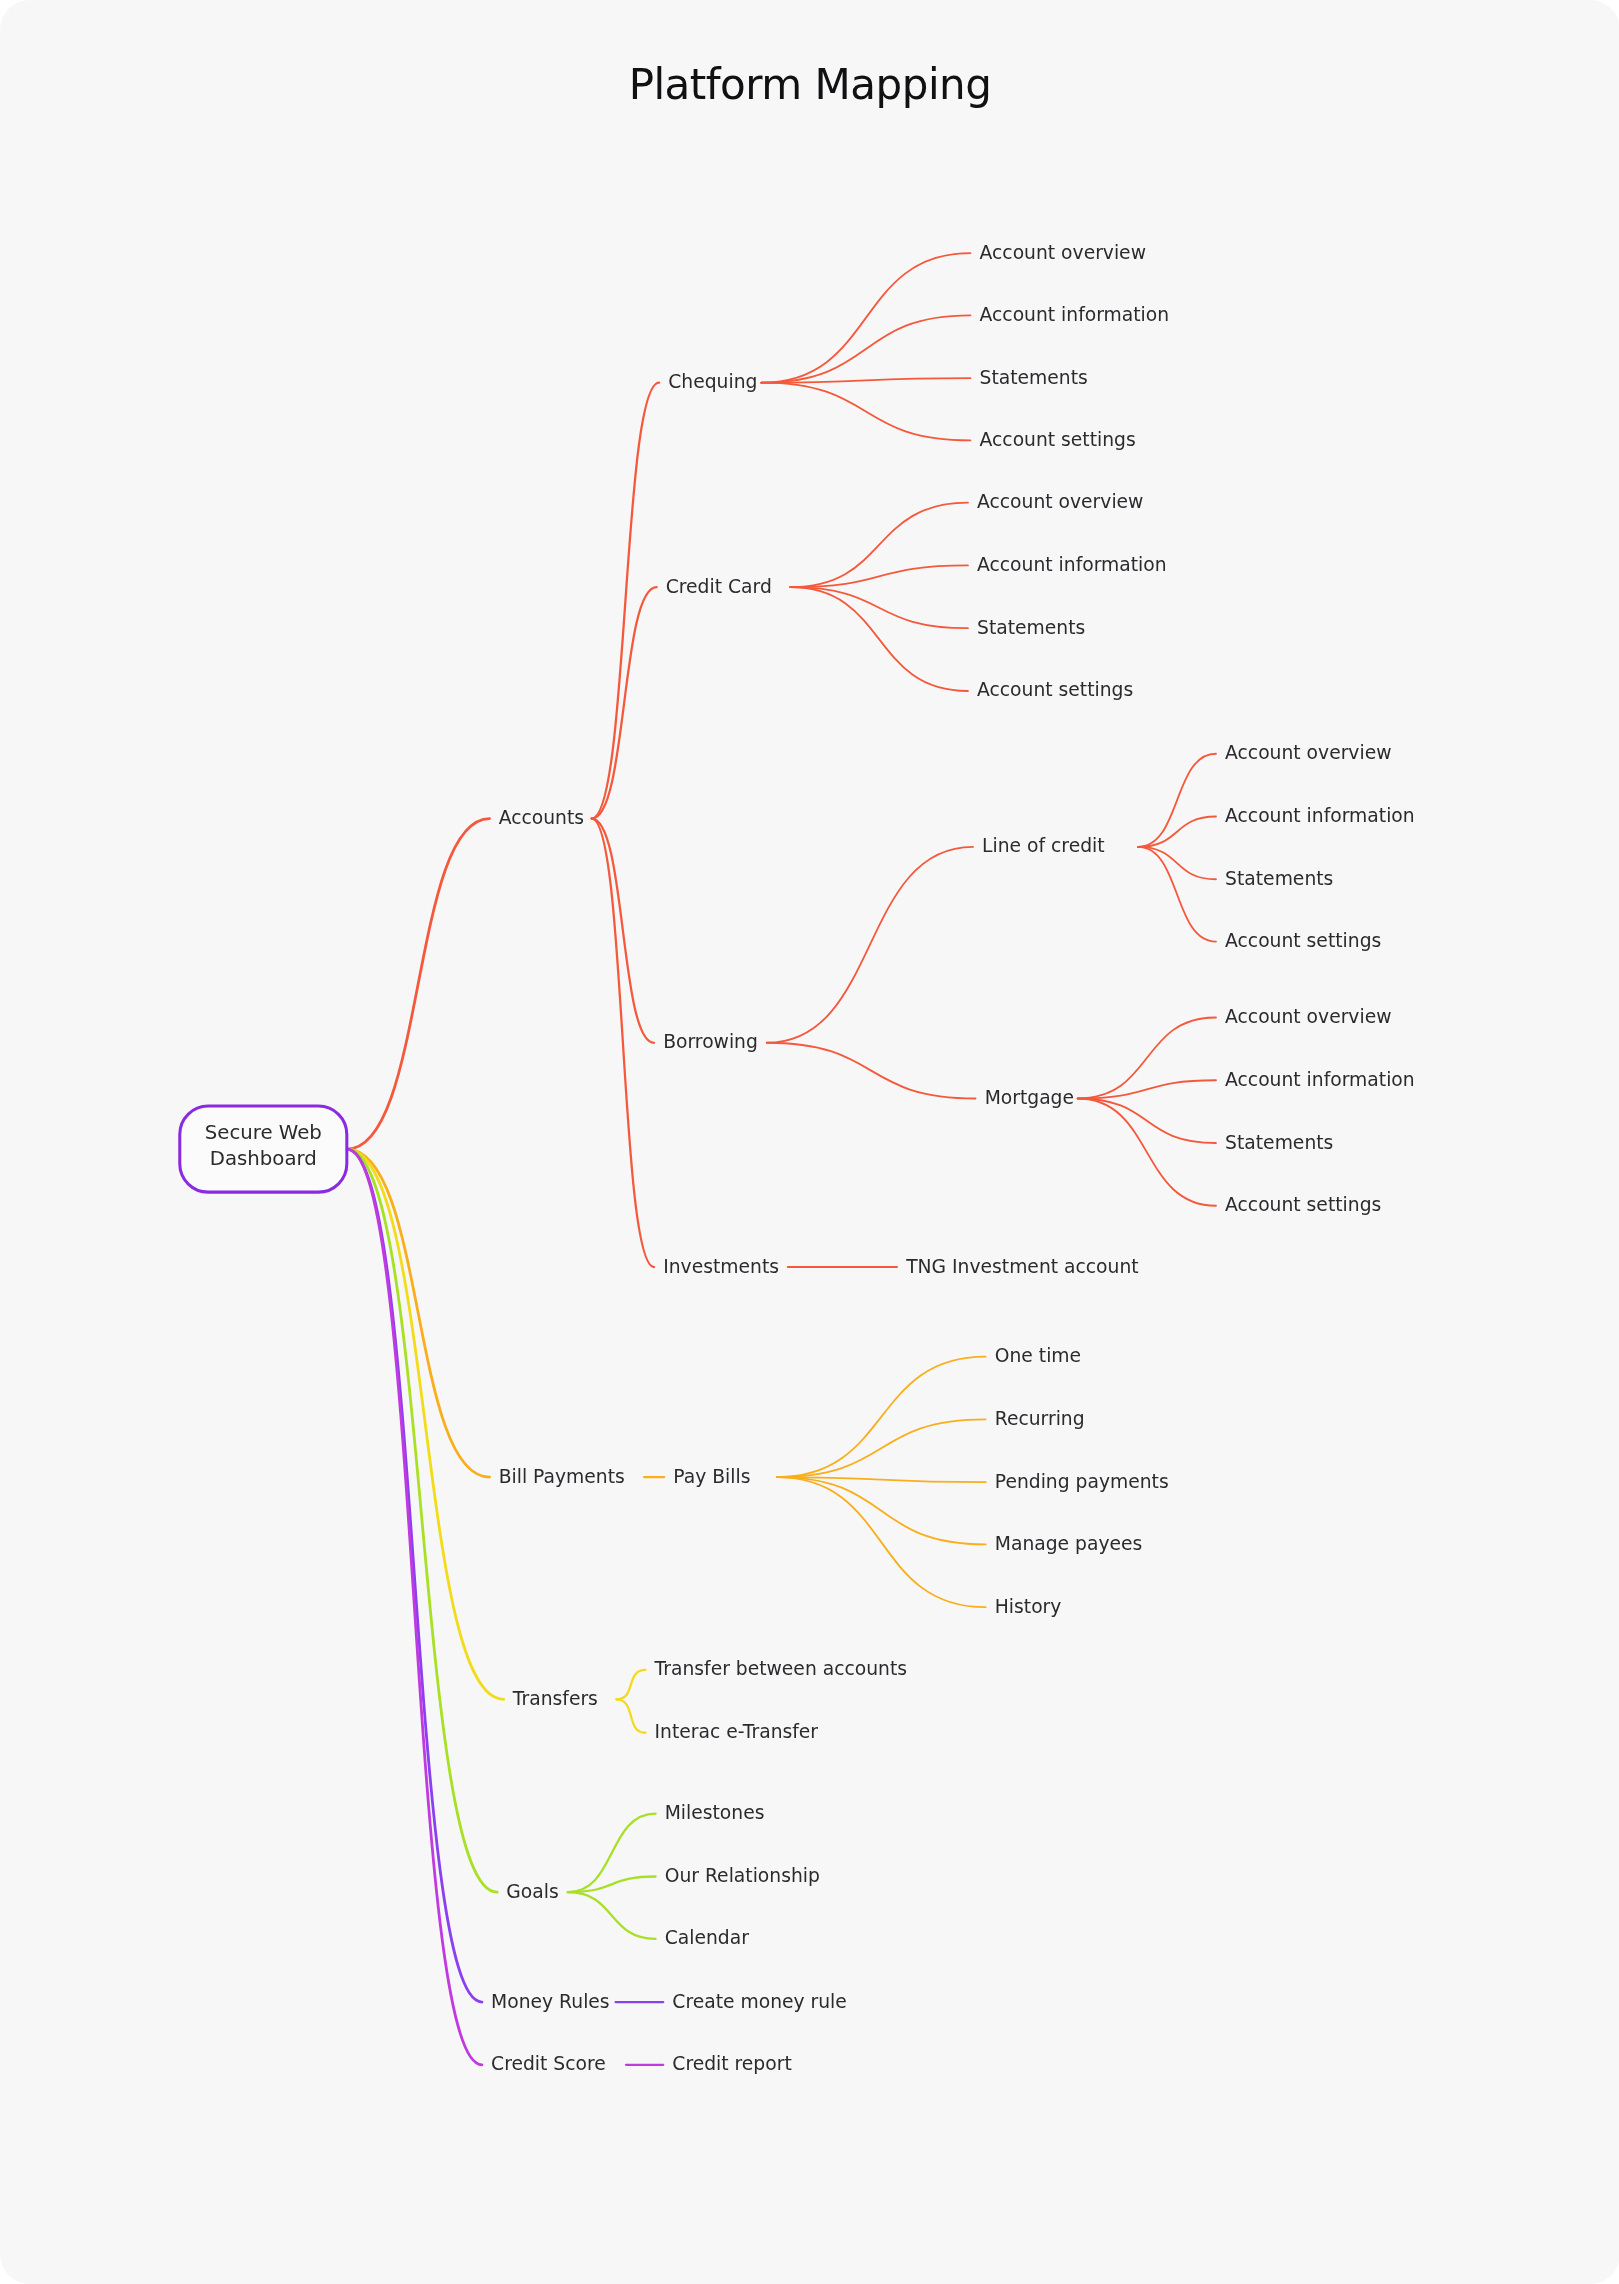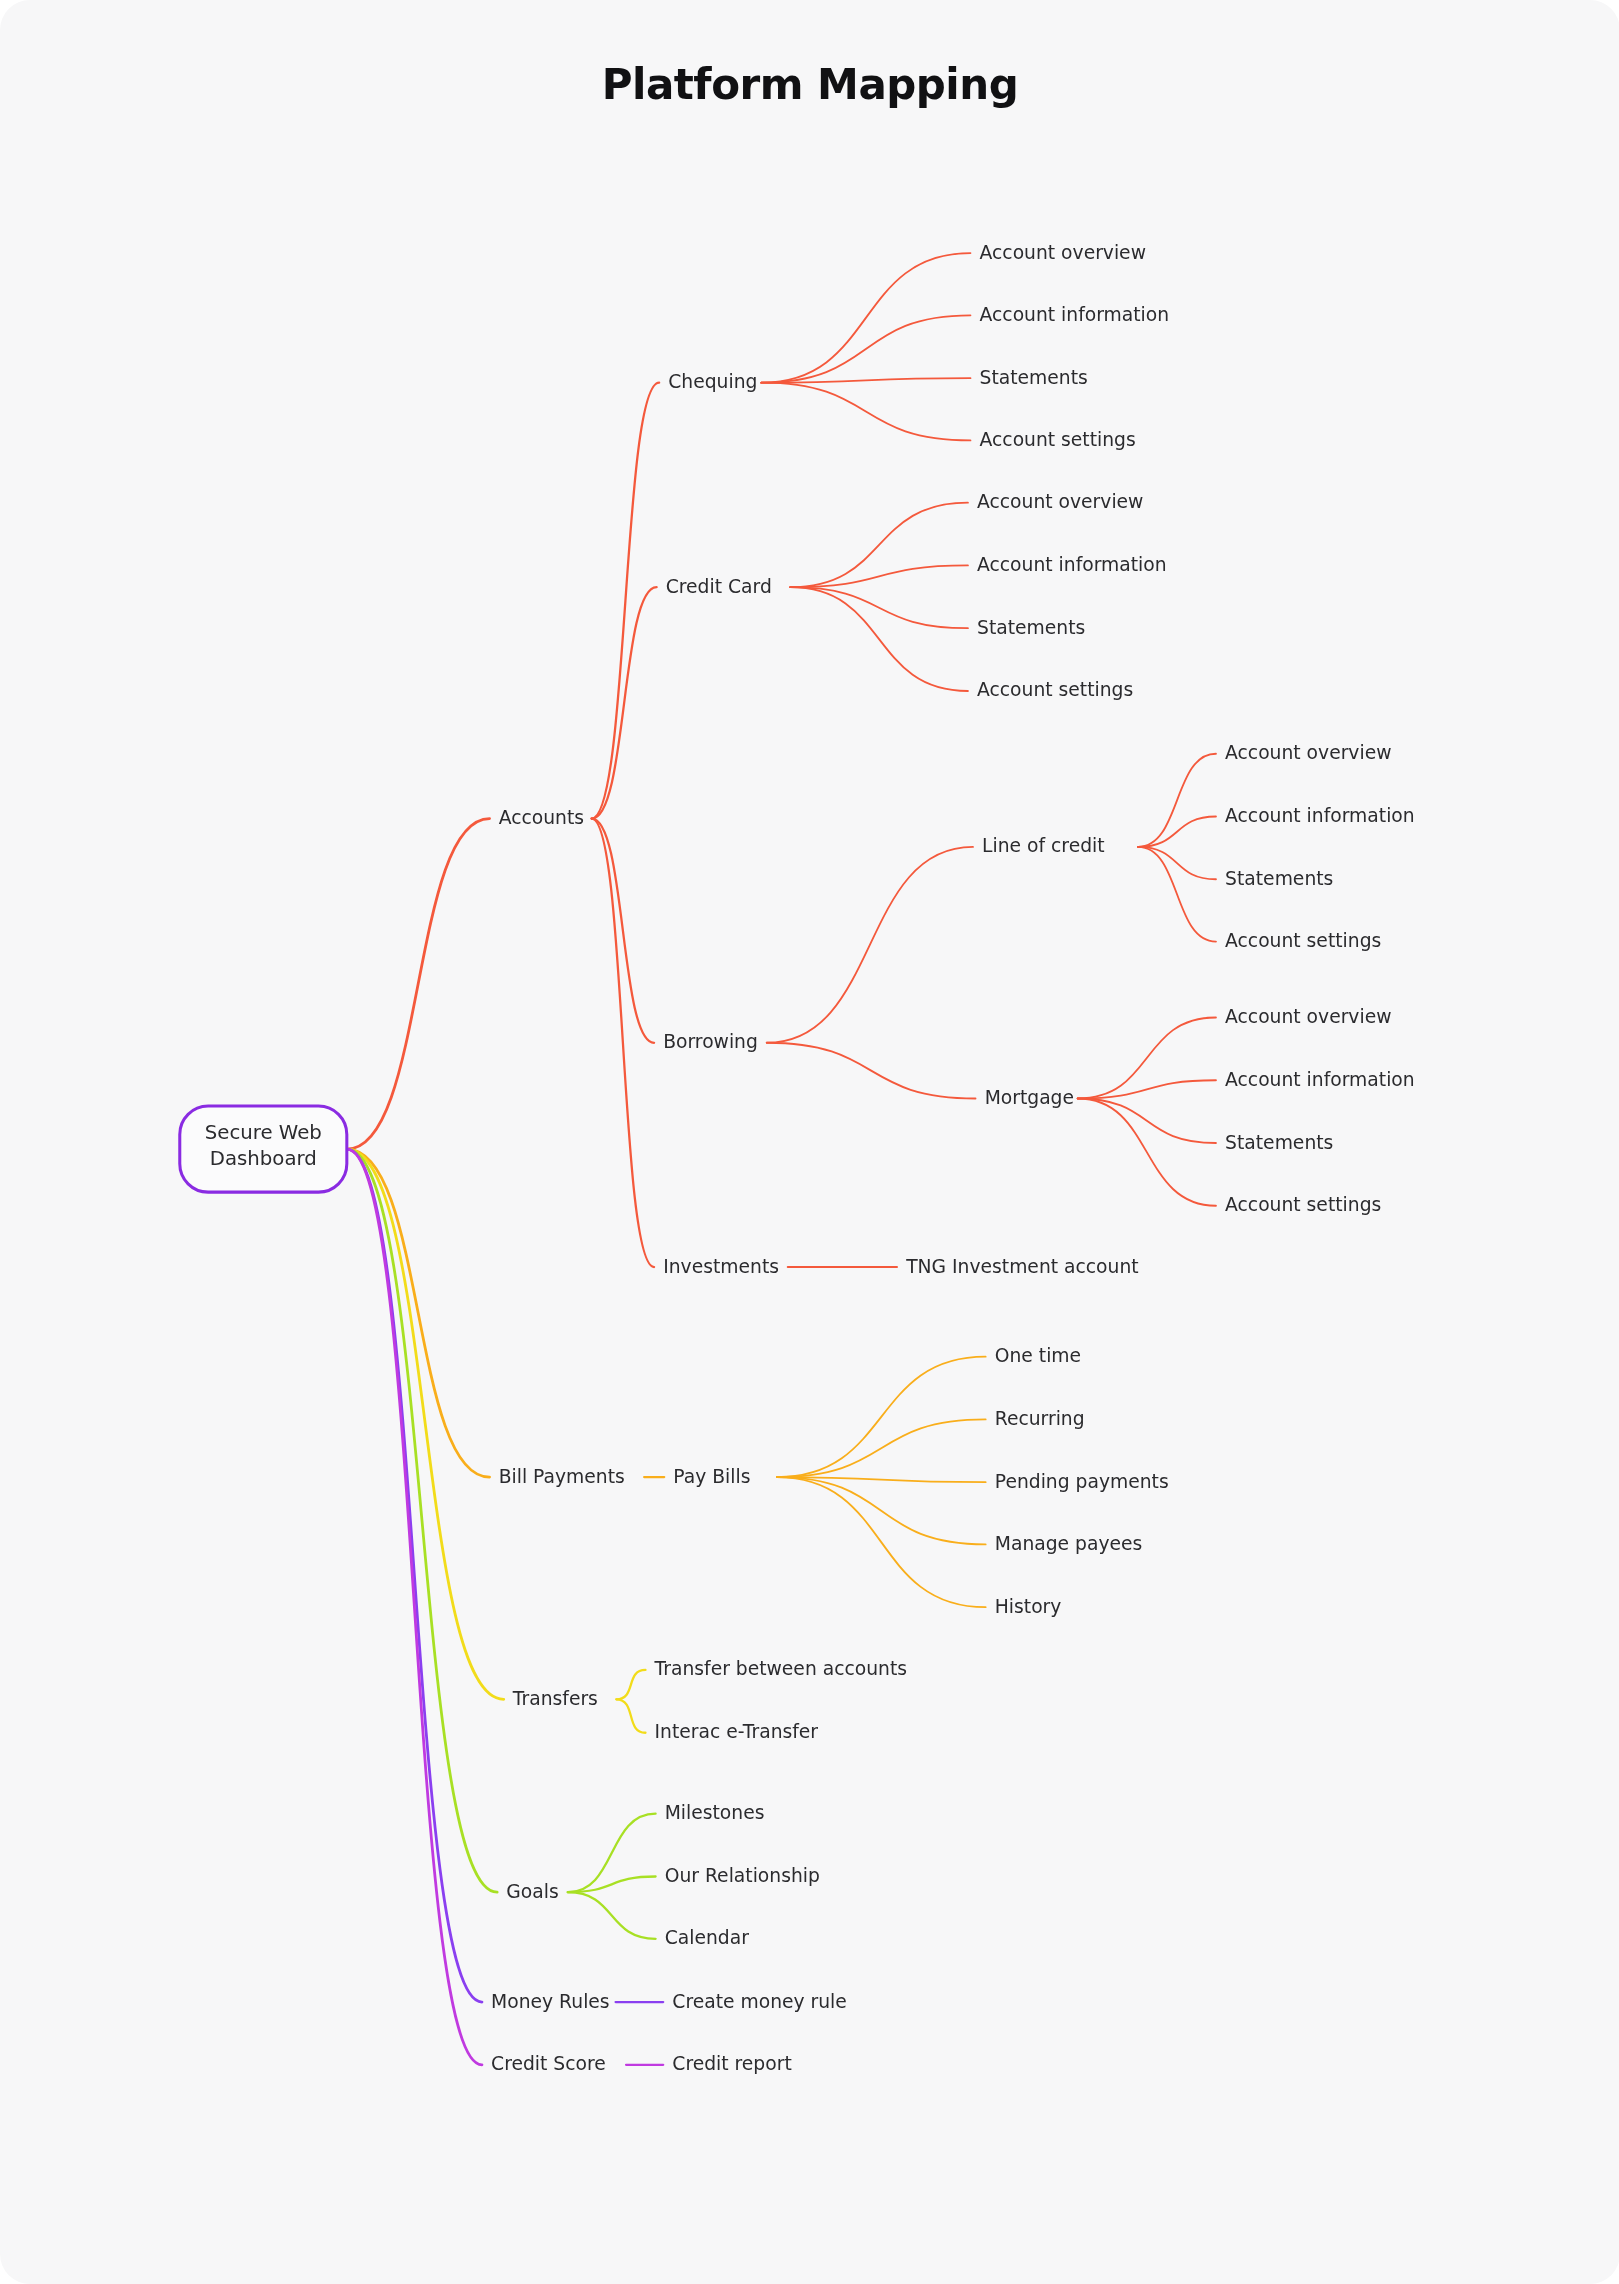--- a/index.html
+++ b/index.html
@@ -14,21 +14,21 @@
     width: 1620px; height: 2284px;
     background: #f7f7f8;
     border-radius: 30px;
     overflow: hidden;
   }
   #title {
     position: absolute;
     top: 60px; left: 0; width: 1620px;
     text-align: center;
     font-family: "DejaVu Sans", sans-serif;
-    font-weight: bold;
+    font-weight: normal;
     font-size: 42px;
     letter-spacing: -0.5px;
     color: #111113;
   }
   #mapsvg { position: absolute; top: 0; left: 0; }
   .link { fill: none; stroke-linecap: round; }
   .node-label {
     font-family: "DejaVu Sans", sans-serif;
     font-size: 37px;
     fill: #2b2b2e;

